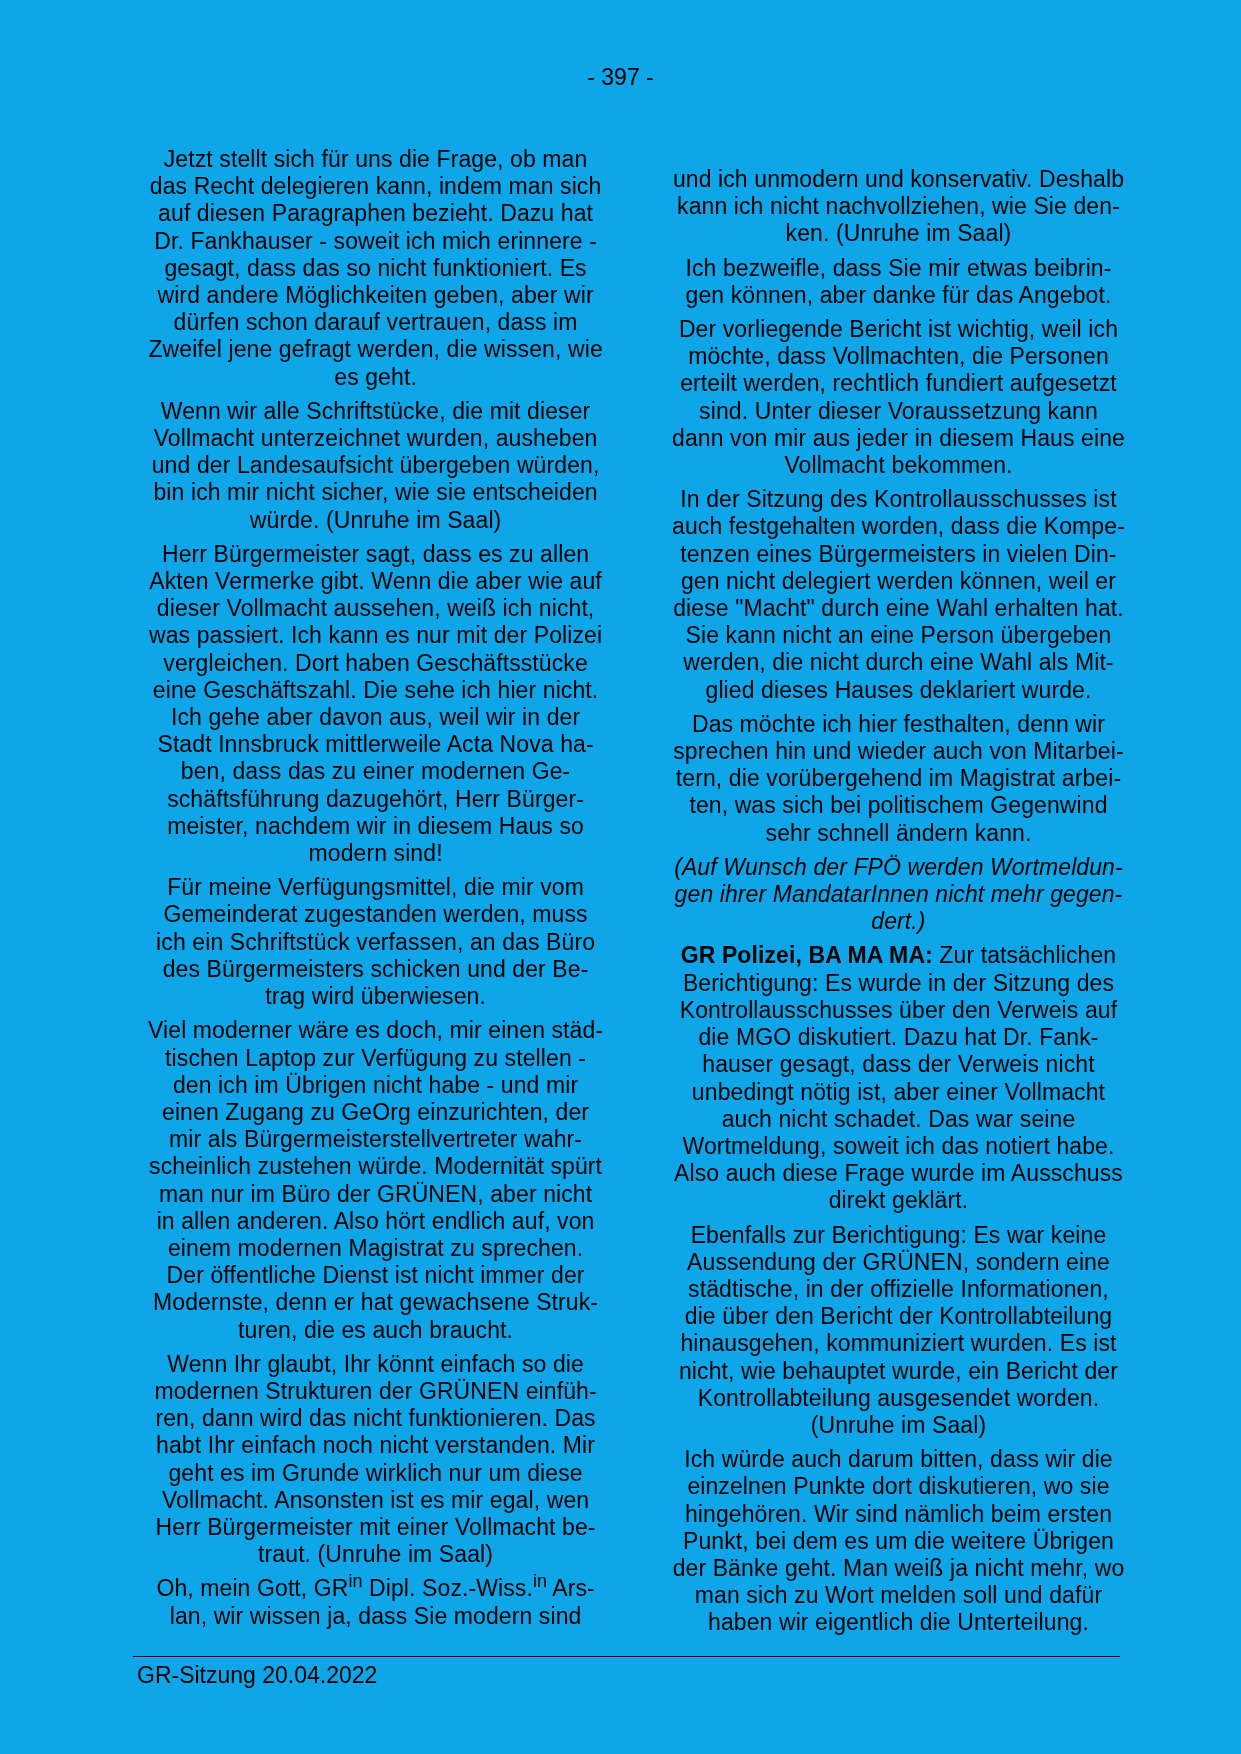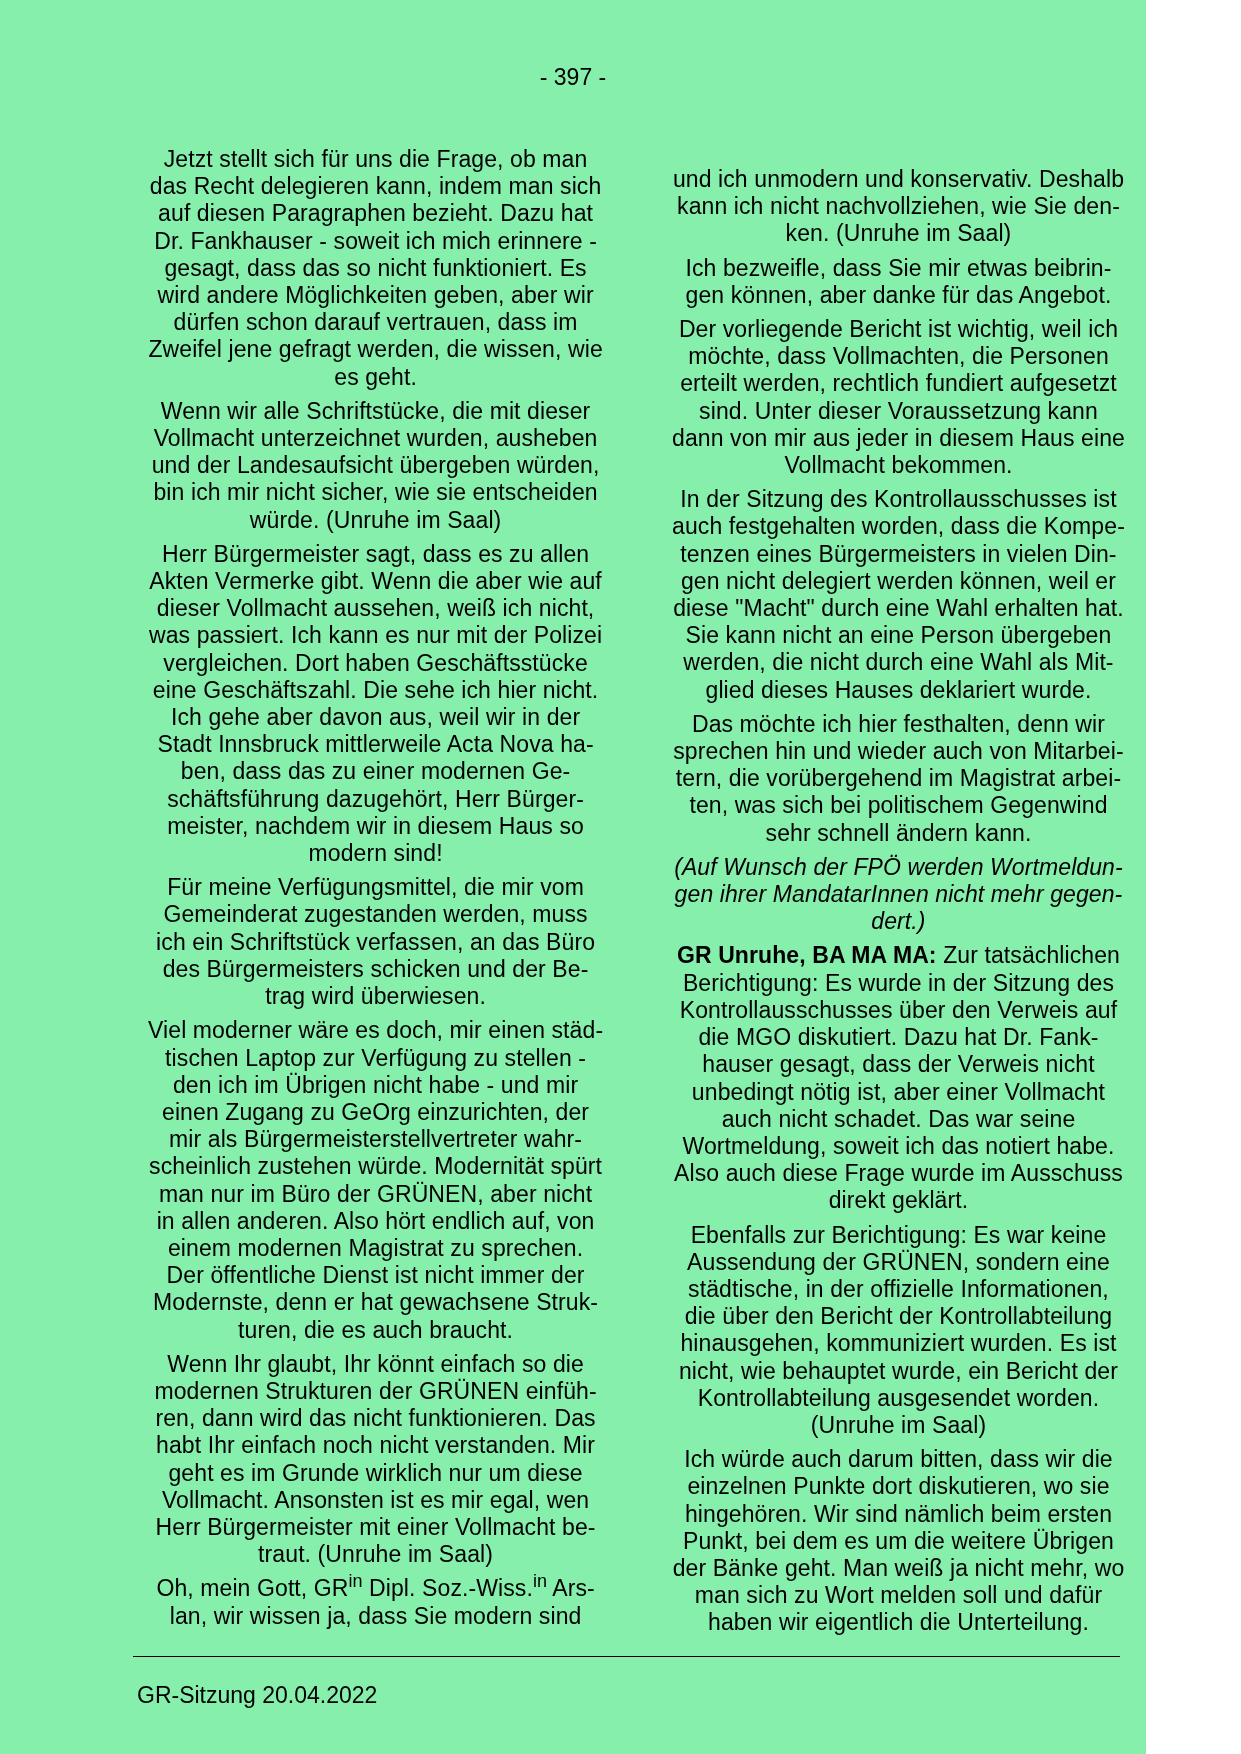--- a/index.html
+++ b/index.html
@@ -1,20 +1,20 @@
 <!DOCTYPE html>
 <html><head>
 <meta charset="utf-8">
 <style>
   html, body { margin: 0; padding: 0; background: #ffffff; }
   .page {
     position: relative;
-    width: 1146px;
+    width: 1241px;
     height: 1754px;
-    background: #86efac;
+    background: #0ea5e9;
     color: #000000;
     font-family: "Liberation Sans", sans-serif;
     overflow: hidden;
   }
   .pageno {
     position: absolute;
     top: 64px;
     left: 0;
     width: 100%;
     text-align: center;
@@ -43,21 +43,20 @@
     width: 987px;
     height: 0;
     border-top: 1.5px solid #000000;
   }
   .footer-text {
     position: absolute;
     left: 137px;
     top: 1662px;
     font-size: 23px;
     line-height: 27px;
-    margin-top: 20px;
   }
 </style>
 </head>
 <body>
 
 <div class="page">
   <div class="pageno">- 397 -</div>
 
   <div class="col col-left"><p class="para"><span class="run">Jetzt stellt sich für uns die Frage, ob man
 das Recht delegieren kann, indem man sich
@@ -121,21 +120,21 @@
 gen nicht delegiert werden können, weil er
 diese "Macht" durch eine Wahl erhalten hat.
 Sie kann nicht an eine Person übergeben
 werden, die nicht durch eine Wahl als Mit-
 glied dieses Hauses deklariert wurde.</span></p><p class="para"><span class="run">Das möchte ich hier festhalten, denn wir
 sprechen hin und wieder auch von Mitarbei-
 tern, die vorübergehend im Magistrat arbei-
 ten, was sich bei politischem Gegenwind
 sehr schnell ändern kann.</span></p><p class="para"><span class="run-i">(Auf Wunsch der FPÖ werden Wortmeldun-
 gen ihrer MandatarInnen nicht mehr gegen-
-dert.)</span></p><p class="para"><span class="run-b">GR Unruhe, BA MA MA:</span><span class="run"> Zur tatsächlichen
+dert.)</span></p><p class="para"><span class="run-b">GR Polizei, BA MA MA:</span><span class="run"> Zur tatsächlichen
 Berichtigung: Es wurde in der Sitzung des
 Kontrollausschusses über den Verweis auf
 die MGO diskutiert. Dazu hat Dr. Fank-
 hauser gesagt, dass der Verweis nicht
 unbedingt nötig ist, aber einer Vollmacht
 auch nicht schadet. Das war seine
 Wortmeldung, soweit ich das notiert habe.
 Also auch diese Frage wurde im Ausschuss
 direkt geklärt.</span></p><p class="para"><span class="run">Ebenfalls zur Berichtigung: Es war keine
 Aussendung der GRÜNEN, sondern eine

